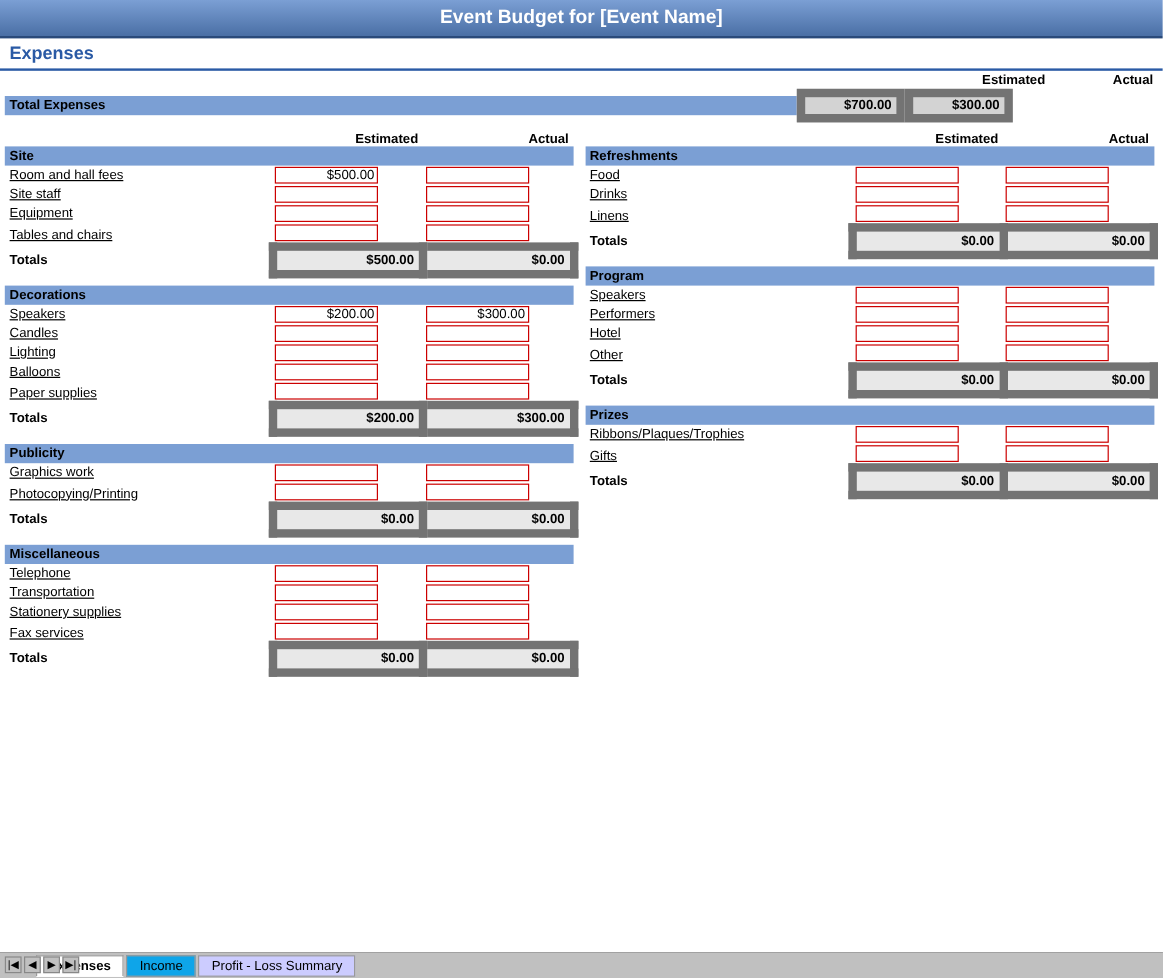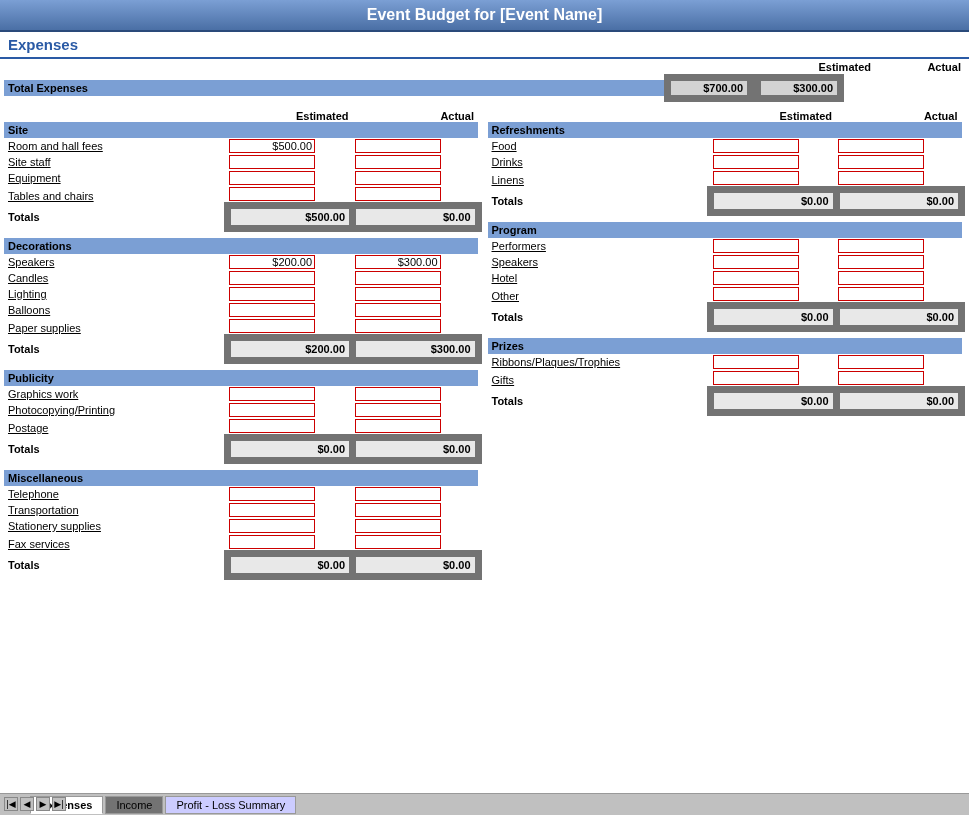--- a/index.html
+++ b/index.html
@@ -154,21 +154,21 @@
       display: flex;
       align-items: center;
     }
 
     .tab.active {
       background: #fff;
       font-weight: bold;
       border-bottom: 1px solid #fff;
     }
 
-    .tab.pink { background: #737373; align-items: flex-end; }
+    .tab.pink { background: #0ea5e9; align-items: flex-end; }
     .tab.purple { background: #ccccff; }
 
     .nav-arrows {
       position: fixed;
       bottom: 0;
       left: 0;
       display: flex;
       align-items: center;
       height: 22px;
       padding-left: 4px;
@@ -354,29 +354,20 @@
             </tr>
             <tr class="data-row">
               <td class="label-td">Photocopying/Printing</td>
               <td class="input-td">
                 <div class="input-cell"></div>
               </td>
               <td class="input-td">
                 <div class="input-cell"></div>
               </td>
             </tr>
-            <tr class="data-row">
-              <td class="label-td">Postage</td>
-              <td class="input-td">
-                <div class="input-cell"></div>
-              </td>
-              <td class="input-td">
-                <div class="input-cell"></div>
-              </td>
-            </tr>
           </tbody>
         <tfoot>
           <tr class="totals-row">
             <td>Totals</td>
             <td class="totals-value-cell">$0.00</td>
             <td class="totals-value-cell">$0.00</td>
           </tr>
         </tfoot>
       </table>
 
@@ -487,30 +478,30 @@
       </table>
 
       <table class="section-table">
         <thead>
           <tr>
             <td colspan="3" class="section-header">Program</td>
           </tr>
         </thead>
         <tbody id="program-body">
         <tr class="data-row">
+              <td class="label-td">Speakers</td>
+              <td class="input-td">
+                <div class="input-cell"></div>
+              </td>
+              <td class="input-td">
+                <div class="input-cell"></div>
+              </td>
+            </tr>
+            <tr class="data-row">
               <td class="label-td">Performers</td>
-              <td class="input-td">
-                <div class="input-cell"></div>
-              </td>
-              <td class="input-td">
-                <div class="input-cell"></div>
-              </td>
-            </tr>
-            <tr class="data-row">
-              <td class="label-td">Speakers</td>
               <td class="input-td">
                 <div class="input-cell"></div>
               </td>
               <td class="input-td">
                 <div class="input-cell"></div>
               </td>
             </tr>
             <tr class="data-row">
               <td class="label-td">Hotel</td>
               <td class="input-td">

